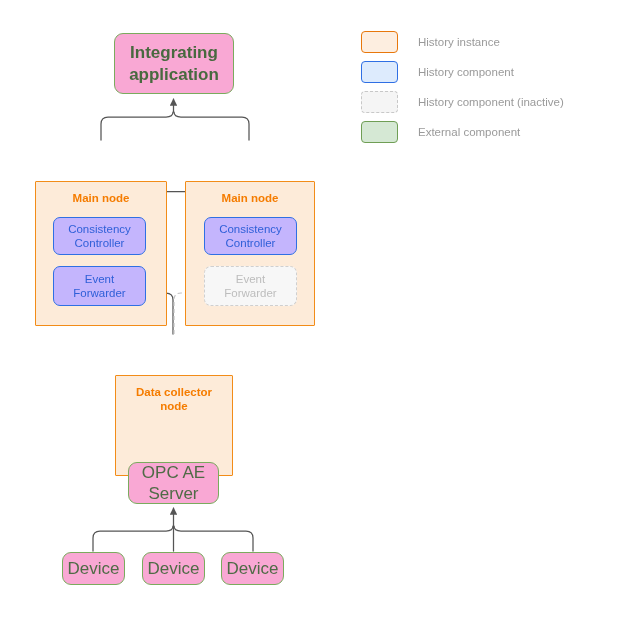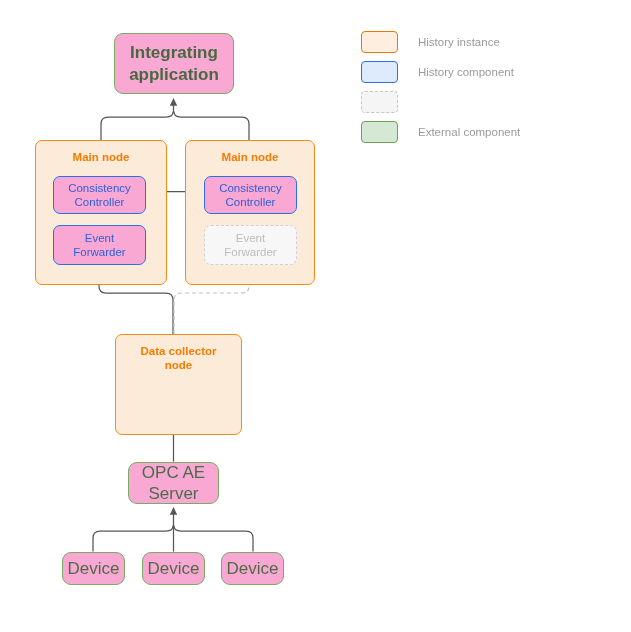--- a/index.html
+++ b/index.html
@@ -41,38 +41,39 @@
     justify-content: center;
     text-align: center;
     line-height: 1.25;
     white-space: pre-line;
   }
 
   
   .node.instance {
     background: #fdebd9;
     border: 1.6px solid #f28c18;
-    border-radius: 7px;
+    border-radius: 1px;
     display: block;
+    margin-top: 41px;
   }
   .instance > .instance-title {
     position: absolute;
     left: 0; right: 0;
     top: 9px;
     text-align: center;
     color: #f57c00;
     font-weight: bold;
     font-size: 11.5px;
     line-height: 1.25;
     white-space: pre-line;
   }
 
   
   .node.component {
-    background: #f9a8d4;
+    background: #c4b5fd;
     border: 1.5px solid #2f6fe4;
     border-radius: 7px;
     color: #2f5fd8;
     font-size: 11.5px;
   }
 
   
   .node.component.inactive {
     background: #f7f7f7;
     border: 1.4px dashed #cfcfcf;
@@ -194,21 +195,21 @@
   </div>
 
   <div class="node instance" style="left:185px; top:140px; width:130px; height:145px;">
     <div class="instance-title">Main node</div>
     <div class="node component" style="left:18px; top:35px; width:93px; height:38px;">Consistency
 Controller</div>
     <div class="node component inactive" style="left:18px; top:84px; width:93px; height:40px;">Event
 Forwarder</div>
   </div>
 
-  <div class="node instance" style="left:115px; top:334px; width:127px; height:101px;">
+  <div class="node instance" style="left:115px; top:334px; width:118px; height:101px;">
     <div class="instance-title">Data collector
 node</div>
   </div>
 
   <div class="node external" style="left:128px; top:462px; width:91px; height:42px;text-align:center;">OPC AE Server</div>
 
   <div class="node external" style="left:62px; top:552px; width:63px; height:33px;">Device</div>
   <div class="node external" style="left:142px; top:552px; width:63px; height:33px;">Device</div>
   <div class="node external" style="left:221px; top:552px; width:63px; height:33px;">Device</div>
 
@@ -216,20 +217,21 @@
     <div class="legend-row">
       <span class="legend-swatch sw-instance"></span>
       <span class="legend-label">History instance</span>
     </div>
     <div class="legend-row">
       <span class="legend-swatch sw-component"></span>
       <span class="legend-label">History component</span>
     </div>
     <div class="legend-row">
       <span class="legend-swatch sw-inactive"></span>
+      <span class="legend-label">History component (inactive)</span>
     </div>
     <div class="legend-row">
       <span class="legend-swatch sw-external"></span>
       <span class="legend-label">External component</span>
     </div>
   </div>
 
 </div>
 
 </body></html>

